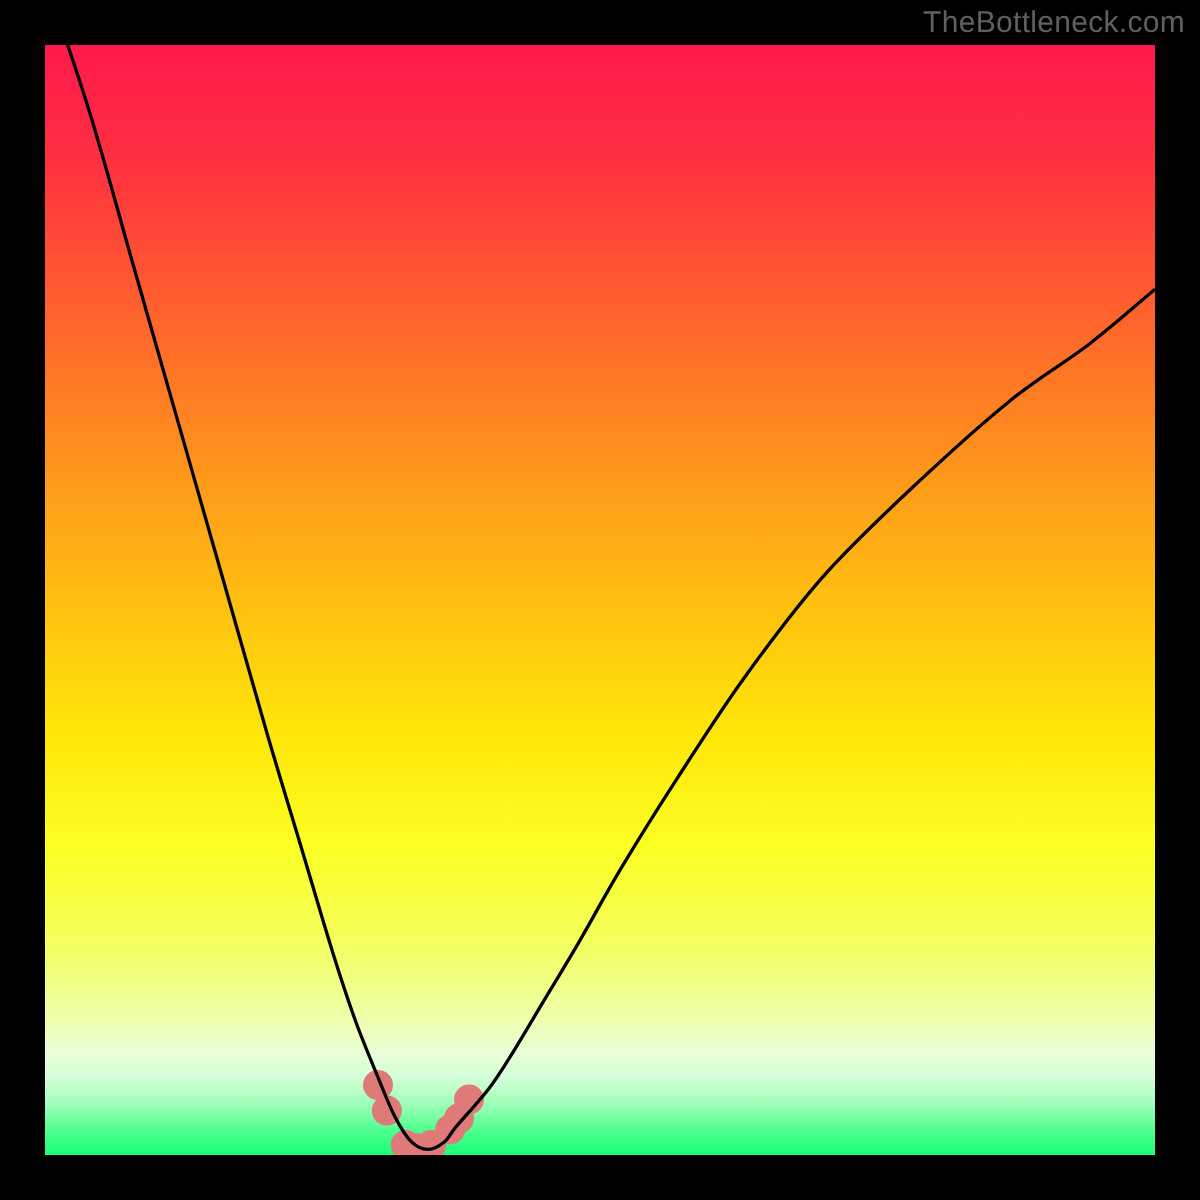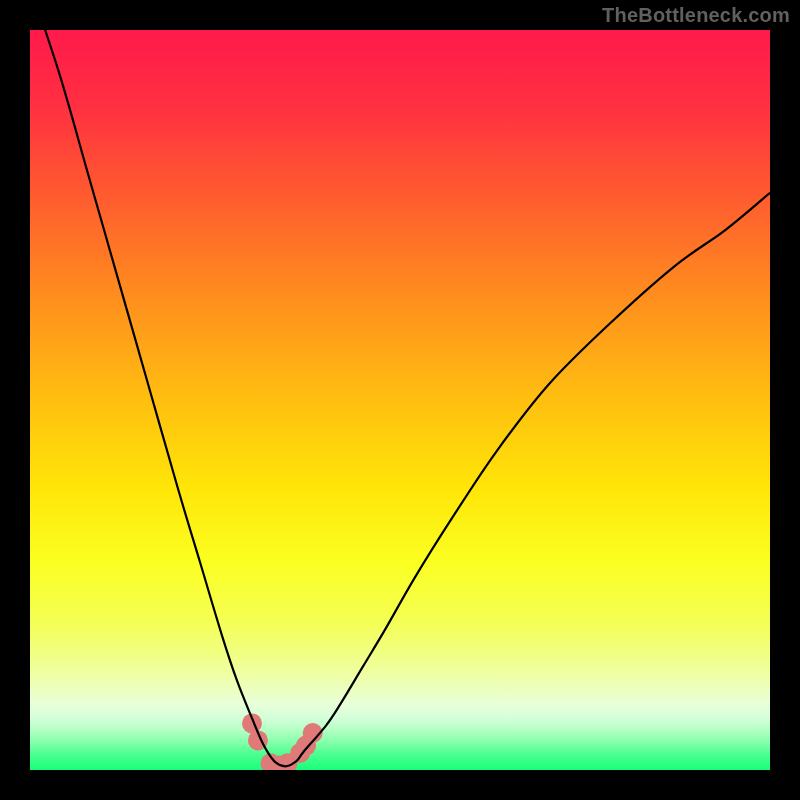--- a/index.html
+++ b/index.html
@@ -38,21 +38,21 @@
     top: 0;
     width: 100%;
     height: 100%;
     display: block;
   }
   .attribution {
     position: absolute;
     right: 10px;
     top: 4px;
     font-size: 20px;
-    font-weight: 700;
+    font-weight: 400;
     color: #606060;
     letter-spacing: 0.2px;
   }
 </style>
 </head>
 <body>
 
 <div class="frame">
 
   <div class="plot">

